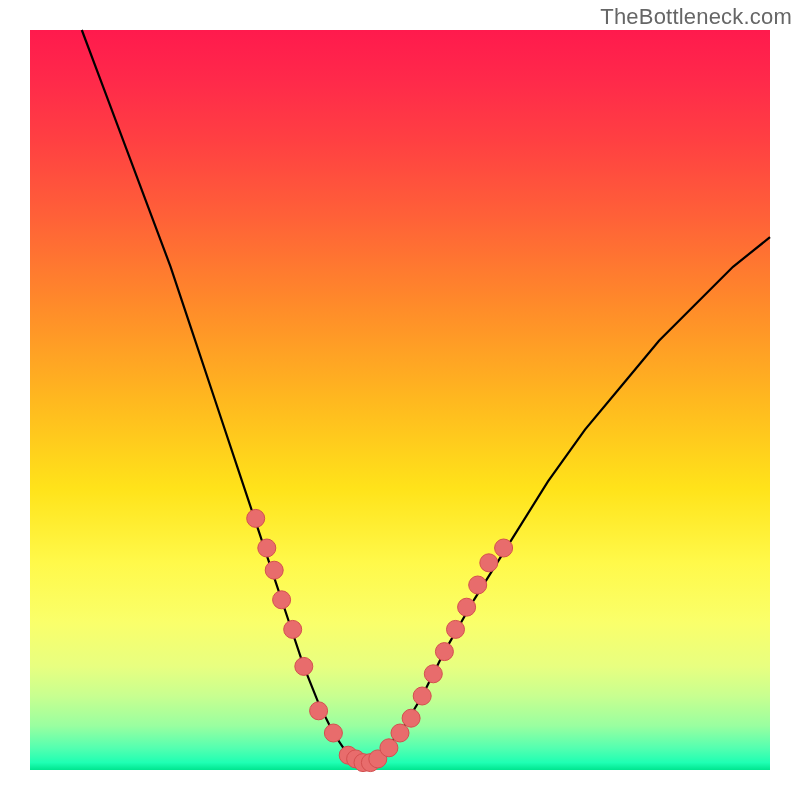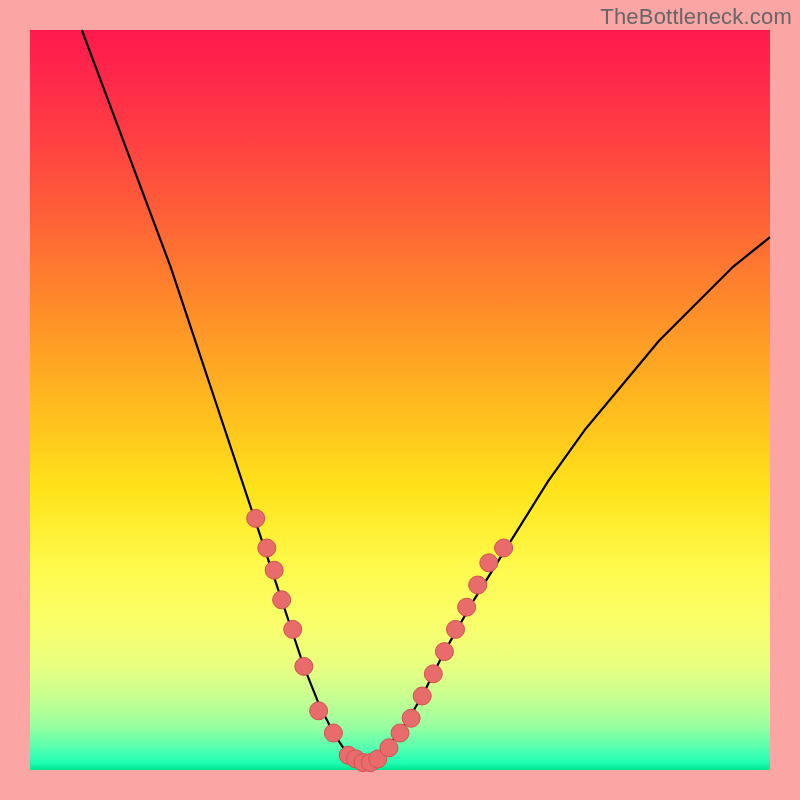--- a/index.html
+++ b/index.html
@@ -10,21 +10,21 @@
     background: #000;
     font-family: Arial, Helvetica, sans-serif;
     overflow: hidden;
   }
   .frame {
     position: absolute;
     left: 0;
     top: 0;
     width: 800px;
     height: 800px;
-    background: #fca5a5;
+    background: #ffffff;
   }
   .plot {
     position: absolute;
     left: 30px;
     top: 30px;
     width: 740px;
     height: 740px;
     
     background: linear-gradient(
       to bottom,

